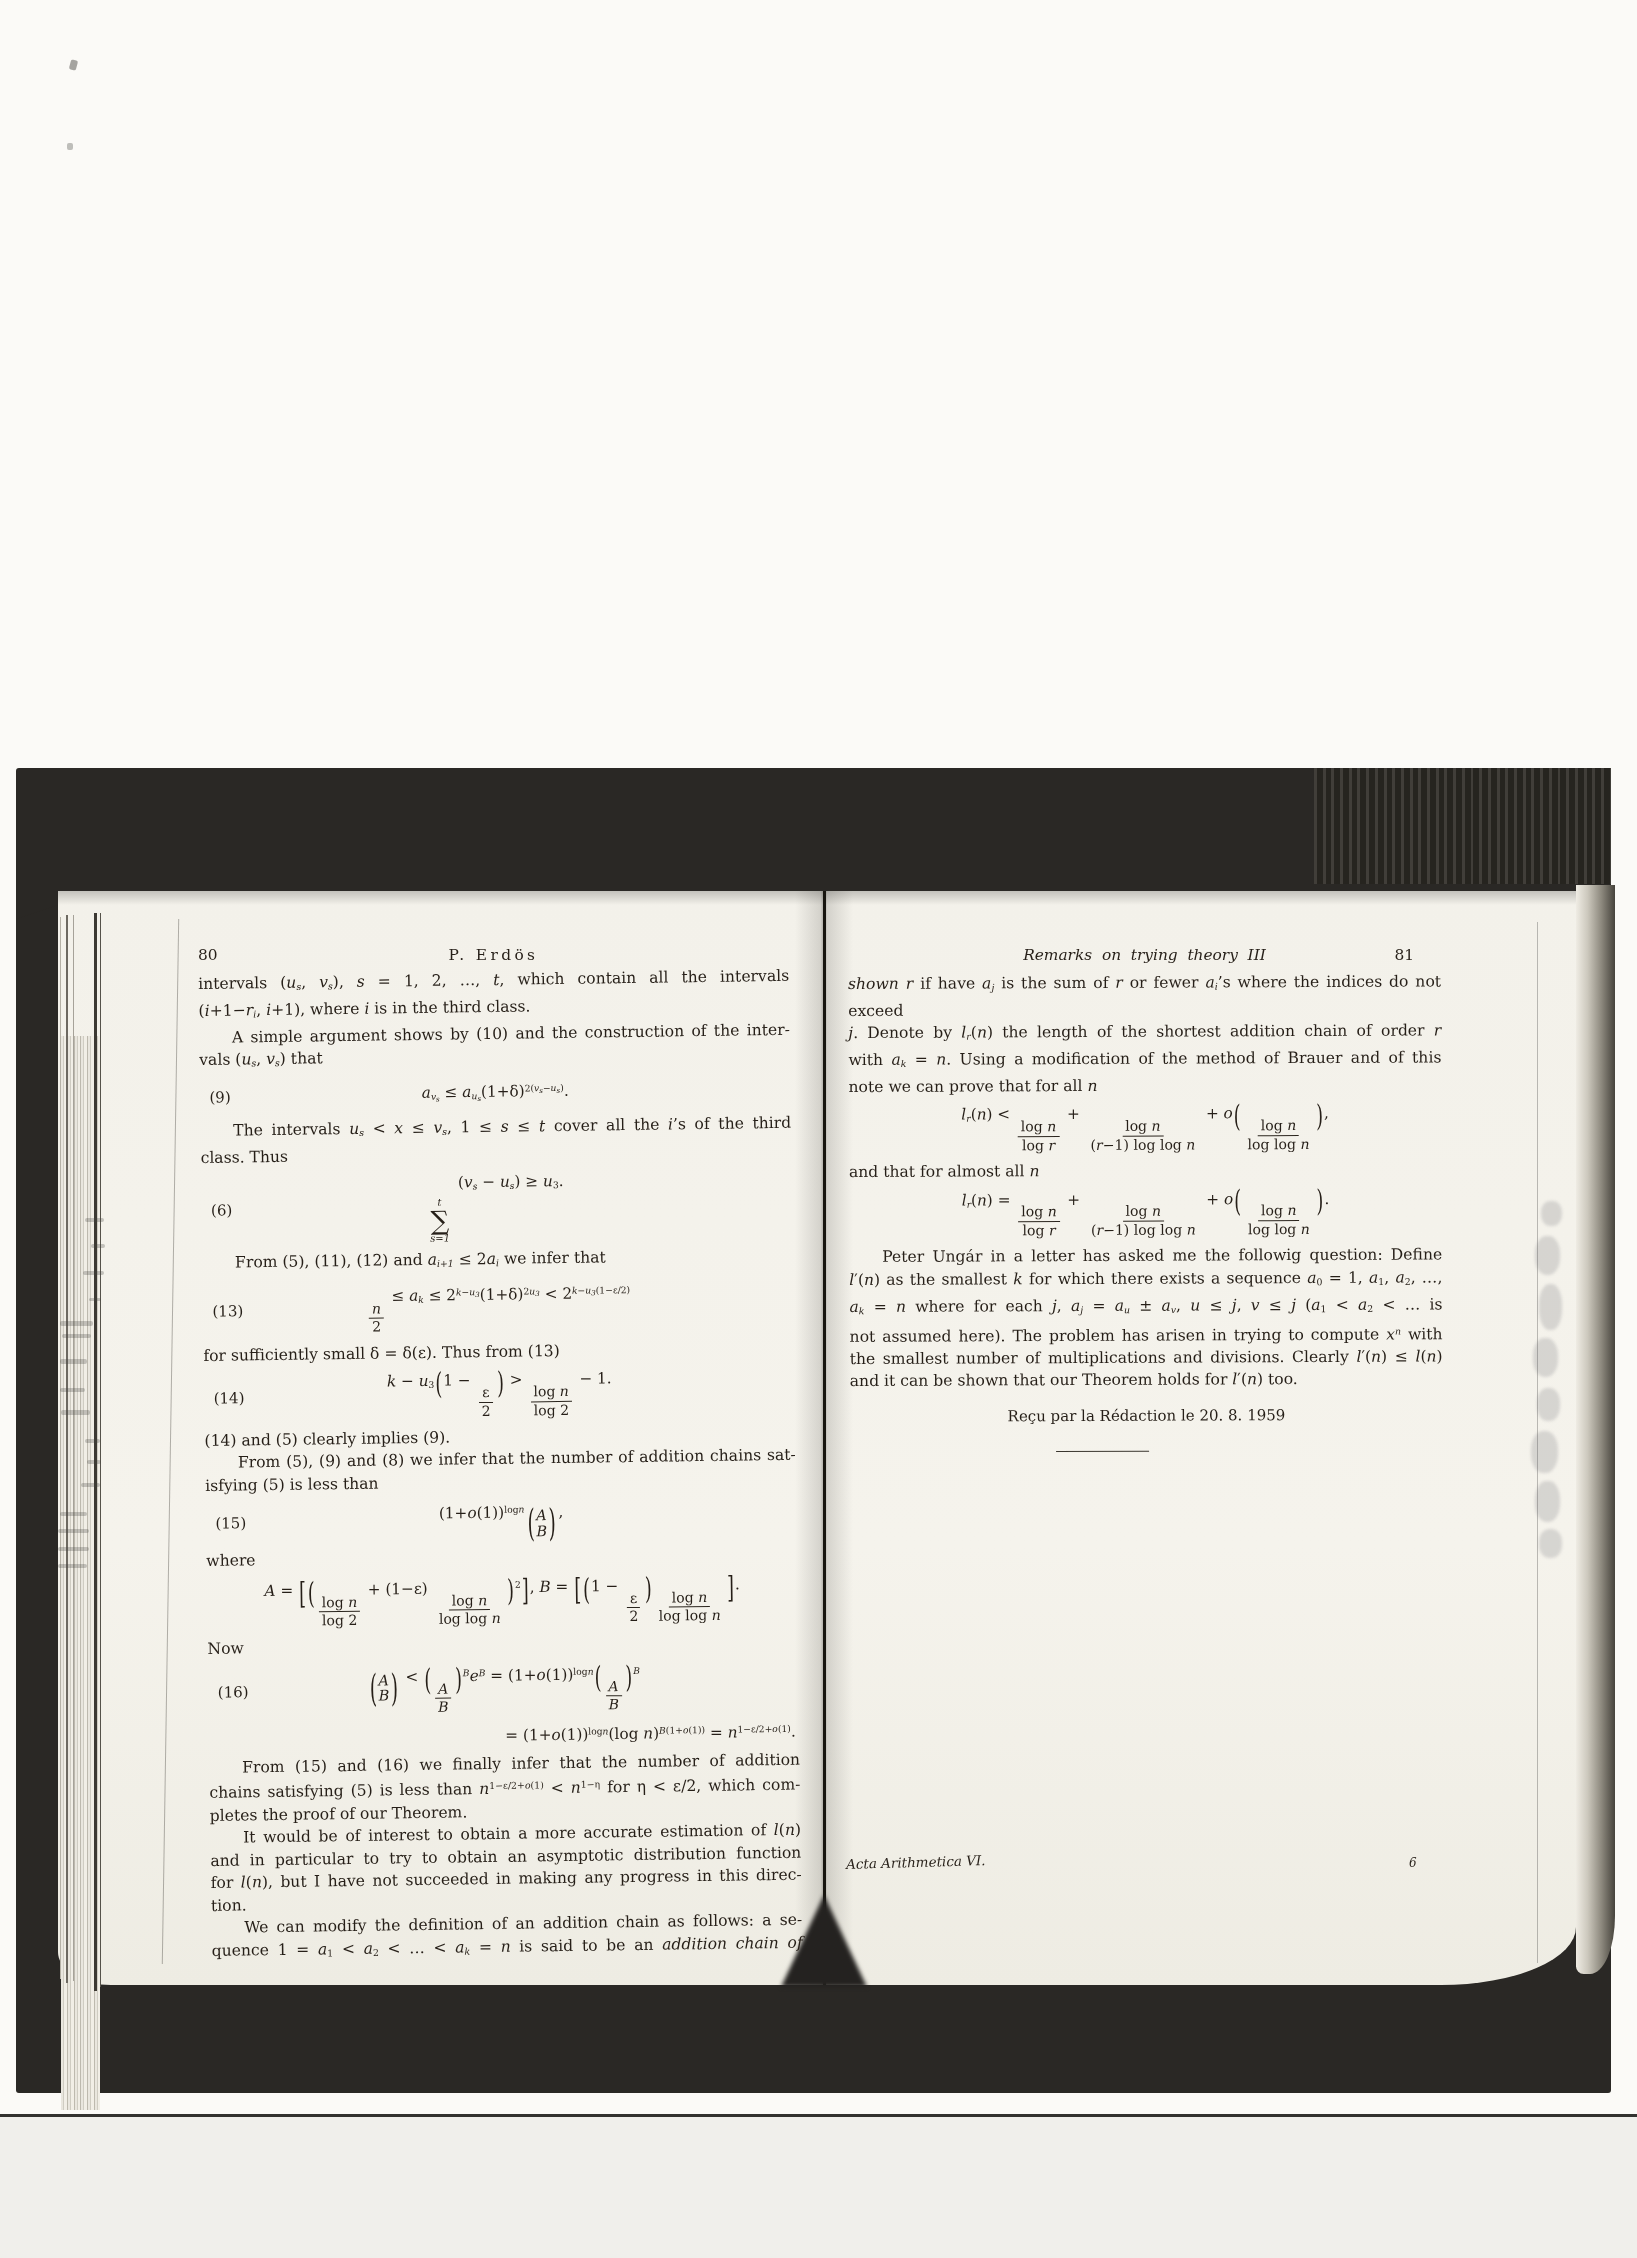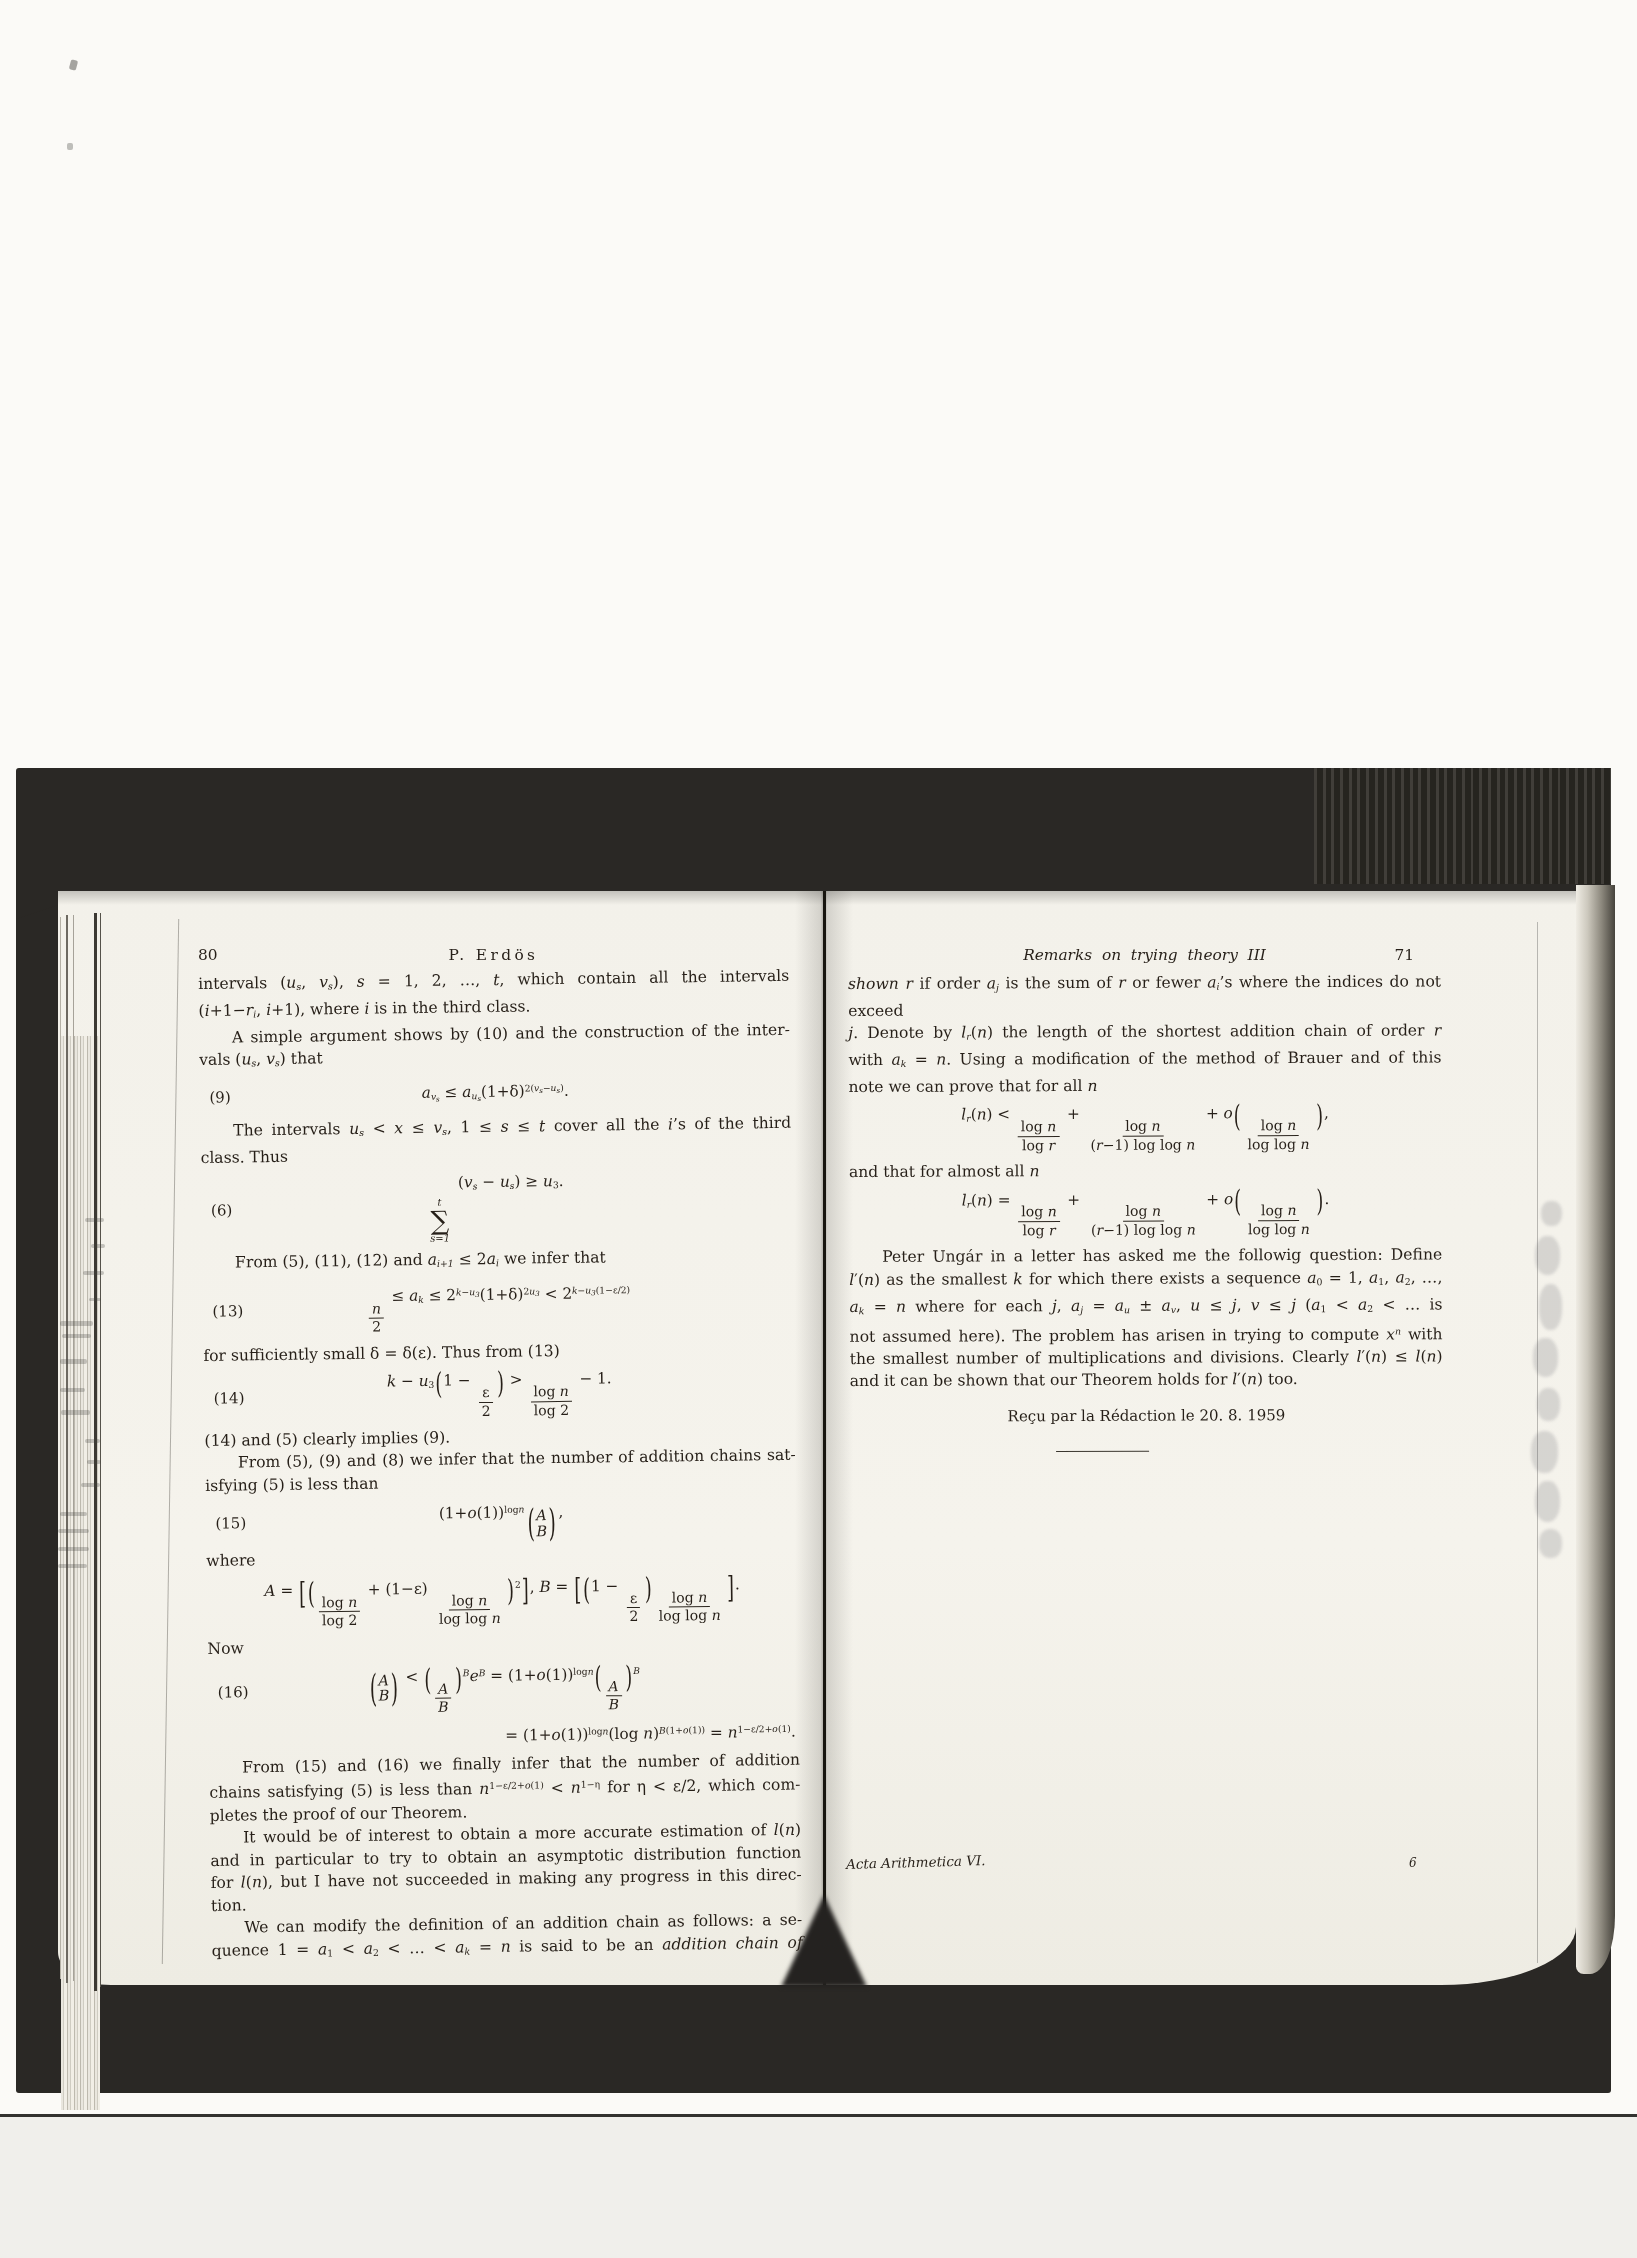--- a/index.html
+++ b/index.html
@@ -229,24 +229,24 @@
       <div class="ln j ind"><span class="rm">It would be of interest to obtain a more accurate estimation of </span><span class="it">l</span><span class="rm">(</span><span class="it">n</span><span class="rm">)</span></div>
       <div class="ln j"><span class="rm">and in particular to try to obtain an asymptotic distribution function</span></div>
       <div class="ln j"><span class="rm">for </span><span class="it">l</span><span class="rm">(</span><span class="it">n</span><span class="rm">), but I have not succeeded in making any progress in this direc-</span></div>
       <div class="ln e"><span class="rm">tion.</span></div>
       <div class="ln j ind"><span class="rm">We can modify the definition of an addition chain as follows: a se-</span></div>
       <div class="ln j"><span class="rm">quence 1 = </span><span class="it">a</span><span class="ss sb"><span class="rm">1</span></span><span class="rm"> &lt; </span><span class="it">a</span><span class="ss sb"><span class="rm">2</span></span><span class="rm"> &lt; … &lt; </span><span class="it">a</span><span class="ss sb it">k</span><span class="rm"> = </span><span class="it">n</span><span class="rm"> is said to be an </span><span class="it">addition chain of</span></div>
     </div>
 
   <div class="phead" style="left:848px;top:946px;width:593px;">
     <span class="runhead itl" style="word-spacing:4.8px;">Remarks on trying theory III</span>
-    <span class="pnum" style="right:27px;">71</span>
+    <span class="pnum" style="right:27px;">81</span>
   </div>
   <div class="col" id="rightcol" style="left:848px;top:973px;width:593px;transform:rotate(-0.25deg);transform-origin:0 0;">
-      <div class="ln j"><span class="it">shown r</span><span class="rm"> if order </span><span class="it">a</span><span class="ss sb it">j</span><span class="rm"> is the sum of </span><span class="it">r</span><span class="rm"> or fewer </span><span class="it">a</span><span class="ss sb it">i</span><span class="rm">’s where the indices do not exceed</span></div>
+      <div class="ln j"><span class="it">shown r</span><span class="rm"> if have </span><span class="it">a</span><span class="ss sb it">j</span><span class="rm"> is the sum of </span><span class="it">r</span><span class="rm"> or fewer </span><span class="it">a</span><span class="ss sb it">i</span><span class="rm">’s where the indices do not exceed</span></div>
       <div class="ln j"><span class="it">j</span><span class="rm">. Denote by </span><span class="it">l</span><span class="ss sb it">r</span><span class="rm">(</span><span class="it">n</span><span class="rm">) the length of the shortest addition chain of order </span><span class="it">r</span></div>
       <div class="ln j"><span class="rm">with </span><span class="it">a</span><span class="ss sb it">k</span><span class="rm"> = </span><span class="it">n</span><span class="rm">. Using a modification of the method of Brauer and of this</span></div>
       <div class="ln e"><span class="rm">note we can prove that for all </span><span class="it">n</span></div>
       <div class="frow ">
         <div class="fbody"><span class="it">l</span><span class="ss sb it">r</span><span class="rm">(</span><span class="it">n</span><span class="rm">) &lt; </span><span class="fr">
             <span class="frn"><span class="rm">log </span><span class="it">n</span></span>
             <span class="frd"><span class="rm">log </span><span class="it">r</span></span>
           </span><span class="rm"> + </span><span class="fr">
             <span class="frn"><span class="rm">log </span><span class="it">n</span></span>
             <span class="frd"><span class="rm">(</span><span class="it">r</span><span class="rm">−1) log log </span><span class="it">n</span></span>

